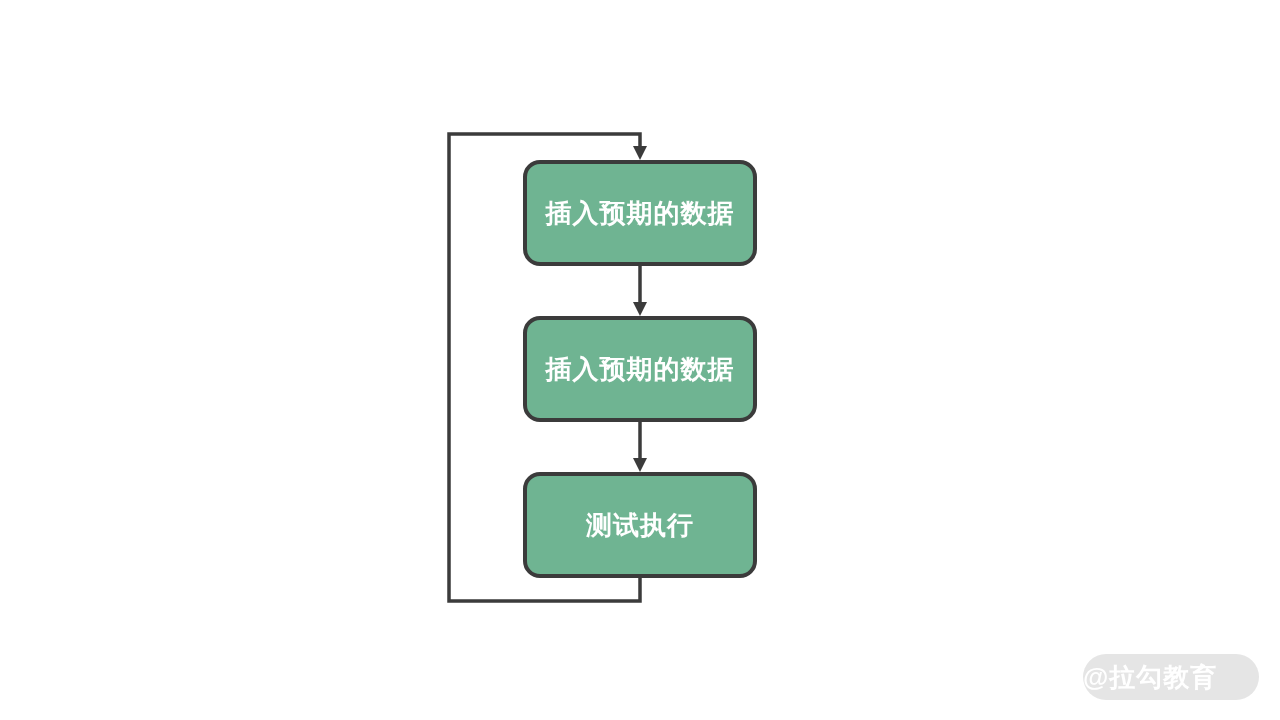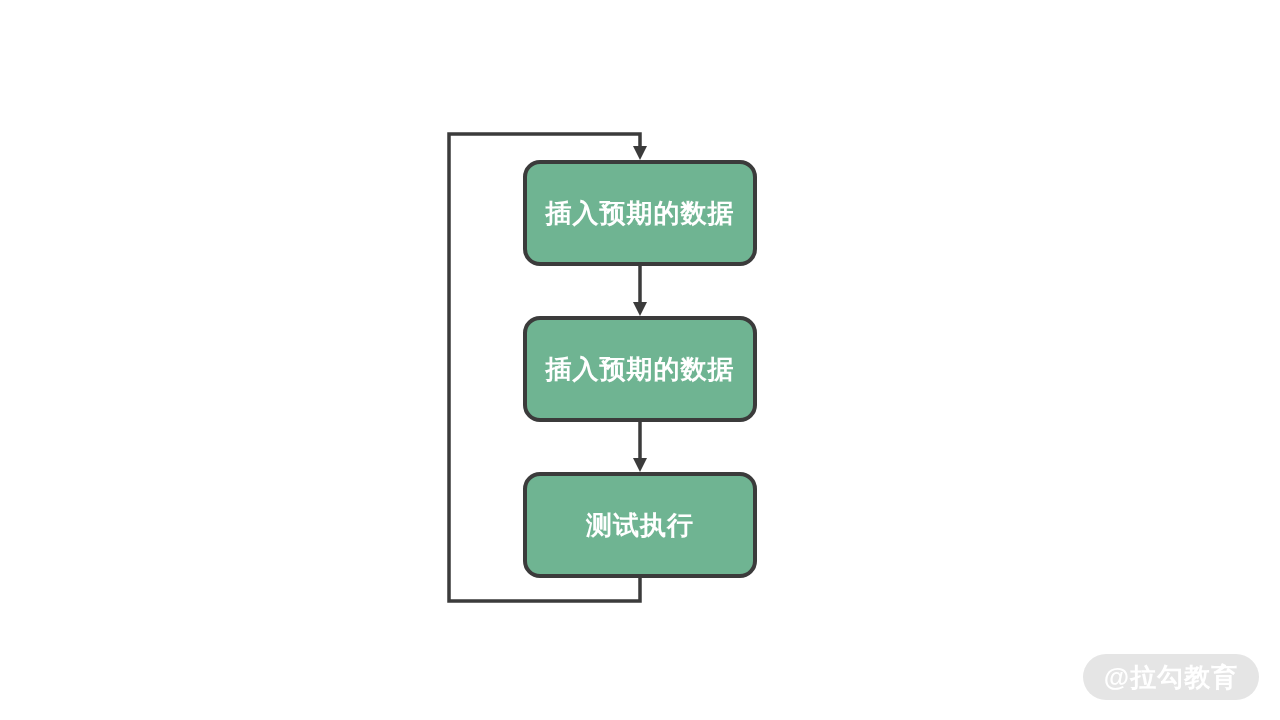--- a/index.html
+++ b/index.html
@@ -31,21 +31,21 @@
   .node-label {
     color: var(--text-color, #ffffff);
     font-size: 26px; font-weight: bold; letter-spacing: 1px;
     white-space: nowrap;
   }
   .watermark {
     position: absolute; left: 1083px; top: 654px;
     width: 176px; height: 46px;
     background: var(--watermark-bg, #e5e5e5);
     border-radius: 23px;
-    display: flex; align-items: center; justify-content: center;
+    display: flex; align-items: center; 
     filter: blur(0.5px);
   }
   .watermark-label {
     color: var(--watermark-text, #ffffff);
     font-size: 26px; font-weight: bold; letter-spacing: 1px;
     white-space: nowrap;
   }
 </style>
 </head>
 <body>

